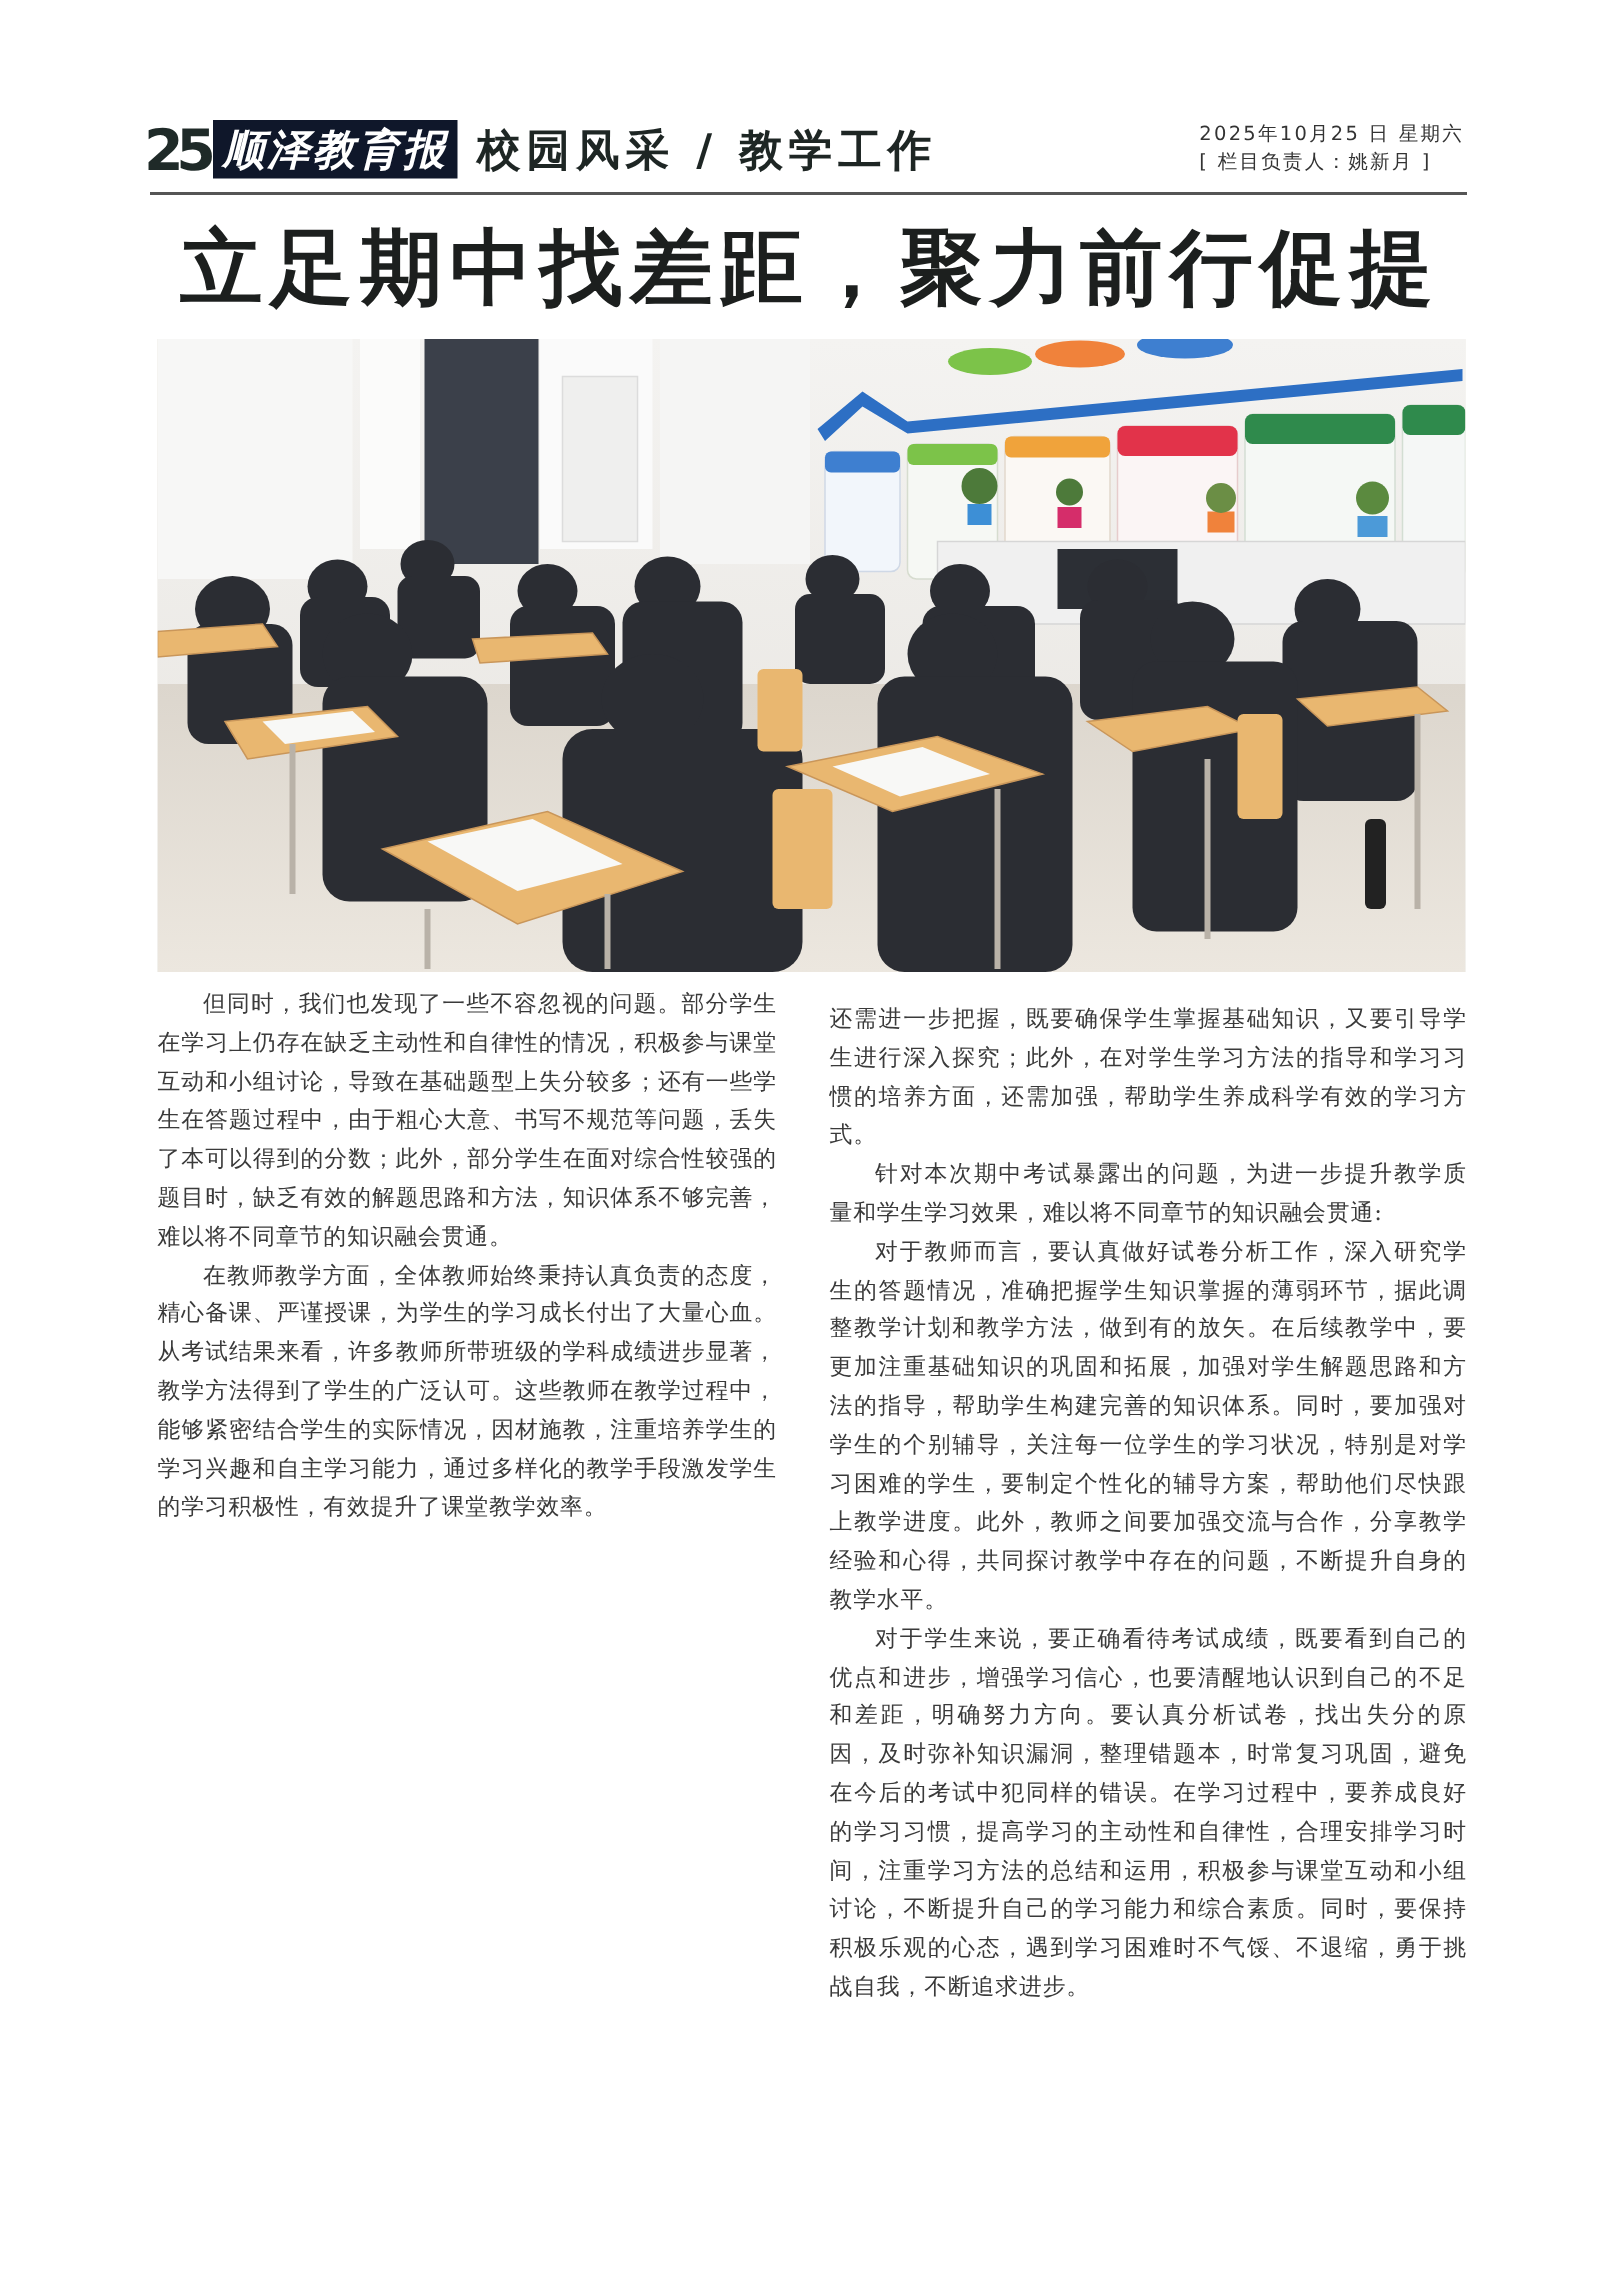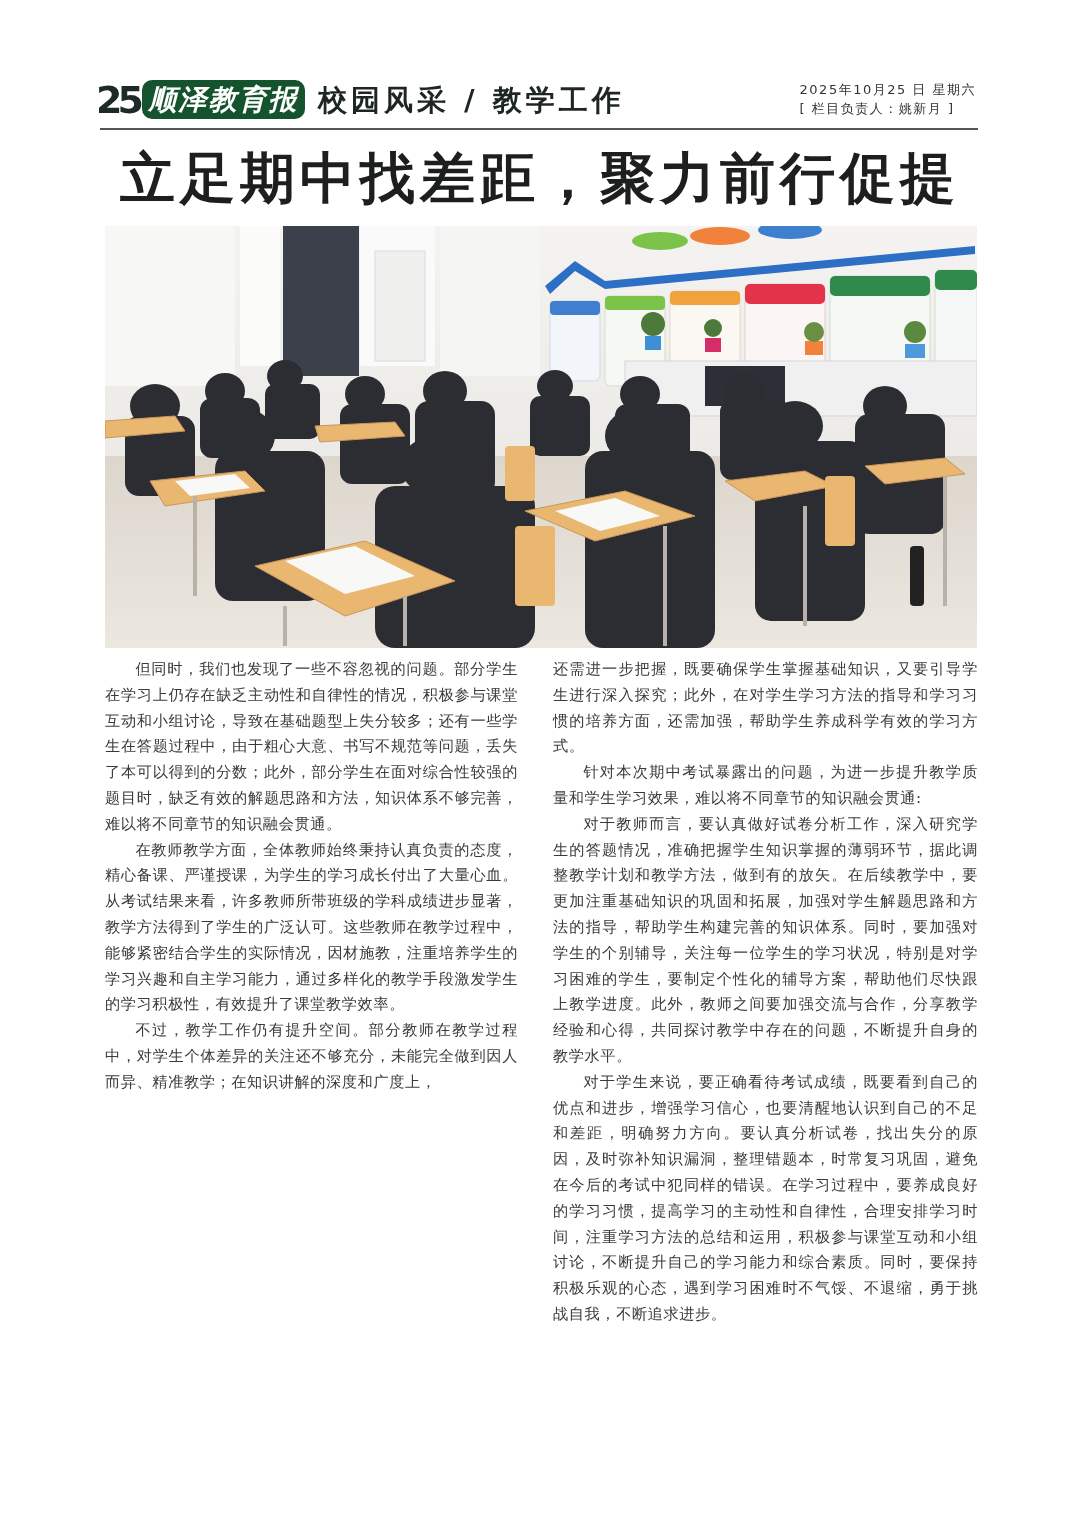--- a/index.html
+++ b/index.html
@@ -1,36 +1,36 @@
 <!DOCTYPE html>
 <html><head>
 <meta charset="utf-8">
 <style>
   html, body { margin: 0; padding: 0; background: #ffffff; }
   body { width: 1080px; height: 1527px; position: relative; overflow: hidden;
          font-family: "DejaVu Serif", "Liberation Serif", serif; color: #2a2a2a; }
   .page-num { position: absolute; left: 96px; top: 80px; font-family: "DejaVu Sans", sans-serif;
               font-weight: bold; font-size: 38px; letter-spacing: -5px; color: #1f2a28; line-height: 40px; }
-  .masthead { position: absolute; left: 142px; top: 80px; width: 163px; height: 39px; background: #14532d;
+  .masthead { position: absolute; left: 142px; top: 80px; width: 163px; height: 39px; background: #0f172a;
               color: #fff; font-family: "DejaVu Serif", serif; font-weight: bold; font-size: 28px;
-              line-height: 39px; text-align: center; letter-spacing: 2px; font-style: italic; border-radius: 10px; }
+              line-height: 39px; text-align: center; letter-spacing: 2px; font-style: italic; }
   .section { position: absolute; left: 318px; top: 80px; font-family: "DejaVu Sans", sans-serif; font-weight: bold;
              font-size: 29px; line-height: 40px; color: #1e2624; letter-spacing: 4px; text-align: center; }
   .dateline { position: absolute; right: 104px; top: 80px; font-family: "DejaVu Sans", sans-serif;
               font-size: 13px; color: #333; line-height: 19px; letter-spacing: 1.5px; }
   .rule { position: absolute; left: 100px; top: 128px; width: 878px; height: 2px; background: #555; }
   .title { position: absolute; left: 100px; top: 140px; width: 880px; text-align: center;
            font-family: "DejaVu Serif", "Liberation Serif", serif; font-weight: bold; font-size: 55px;
            line-height: 76px; color: #1c1f1e; letter-spacing: 5px; }
   .photo { position: absolute; left: 105px; top: 226px; width: 872px; height: 422px; overflow: hidden; background: #ece9e4; }
   .photo svg { display: block; }
   .col { position: absolute; top: 657px; font-family: "DejaVu Serif", "Liberation Serif", serif; font-size: 15.2px;
          line-height: 25.8px; color: #3a3a3a; text-align: justify; letter-spacing: 0.6px; }
   .col.left { left: 105px; width: 413px; }
-  .col.right { left: 553px; width: 425px; }
+  .col.right { left: 553px; width: 425px; margin-top: 10px; }
   .col p { margin: 0; text-indent: 2em; }
   .col p.cont { text-indent: 0; }
 </style>
 </head>
 <body>
 
 <div class="page-num">25</div>
 <div class="masthead">顺泽教育报</div>
 <div class="section">校园风采 / 教学工作</div>
 <div class="dateline">
@@ -156,21 +156,20 @@
         <path d="M700 280 L700 400"></path>
         <path d="M840 250 L840 380"></path>
     </g>
     <rect x="805" y="320" width="14" height="60" rx="4" fill="#222"></rect>
   </svg>
 </div>
 
 <div class="col left">
   <p>但同时，我们也发现了一些不容忽视的问题。部分学生在学习上仍存在缺乏主动性和自律性的情况，积极参与课堂互动和小组讨论，导致在基础题型上失分较多；还有一些学生在答题过程中，由于粗心大意、书写不规范等问题，丢失了本可以得到的分数；此外，部分学生在面对综合性较强的题目时，缺乏有效的解题思路和方法，知识体系不够完善，难以将不同章节的知识融会贯通。</p>
   <p>在教师教学方面，全体教师始终秉持认真负责的态度，精心备课、严谨授课，为学生的学习成长付出了大量心血。从考试结果来看，许多教师所带班级的学科成绩进步显著，教学方法得到了学生的广泛认可。这些教师在教学过程中，能够紧密结合学生的实际情况，因材施教，注重培养学生的学习兴趣和自主学习能力，通过多样化的教学手段激发学生的学习积极性，有效提升了课堂教学效率。</p>
-  <p>不过，教学工作仍有提升空间。部分教师在教学过程中，对学生个体差异的关注还不够充分，未能完全做到因人而异、精准教学；在知识讲解的深度和广度上，</p>
 </div>
 
 <div class="col right">
   <p class="cont">还需进一步把握，既要确保学生掌握基础知识，又要引导学生进行深入探究；此外，在对学生学习方法的指导和学习习惯的培养方面，还需加强，帮助学生养成科学有效的学习方式。</p>
   <p>针对本次期中考试暴露出的问题，为进一步提升教学质量和学生学习效果，难以将不同章节的知识融会贯通:</p>
   <p>对于教师而言，要认真做好试卷分析工作，深入研究学生的答题情况，准确把握学生知识掌握的薄弱环节，据此调整教学计划和教学方法，做到有的放矢。在后续教学中，要更加注重基础知识的巩固和拓展，加强对学生解题思路和方法的指导，帮助学生构建完善的知识体系。同时，要加强对学生的个别辅导，关注每一位学生的学习状况，特别是对学习困难的学生，要制定个性化的辅导方案，帮助他们尽快跟上教学进度。此外，教师之间要加强交流与合作，分享教学经验和心得，共同探讨教学中存在的问题，不断提升自身的教学水平。</p>
   <p>对于学生来说，要正确看待考试成绩，既要看到自己的优点和进步，增强学习信心，也要清醒地认识到自己的不足和差距，明确努力方向。要认真分析试卷，找出失分的原因，及时弥补知识漏洞，整理错题本，时常复习巩固，避免在今后的考试中犯同样的错误。在学习过程中，要养成良好的学习习惯，提高学习的主动性和自律性，合理安排学习时间，注重学习方法的总结和运用，积极参与课堂互动和小组讨论，不断提升自己的学习能力和综合素质。同时，要保持积极乐观的心态，遇到学习困难时不气馁、不退缩，勇于挑战自我，不断追求进步。</p>
 </div>
 
 </body></html>

